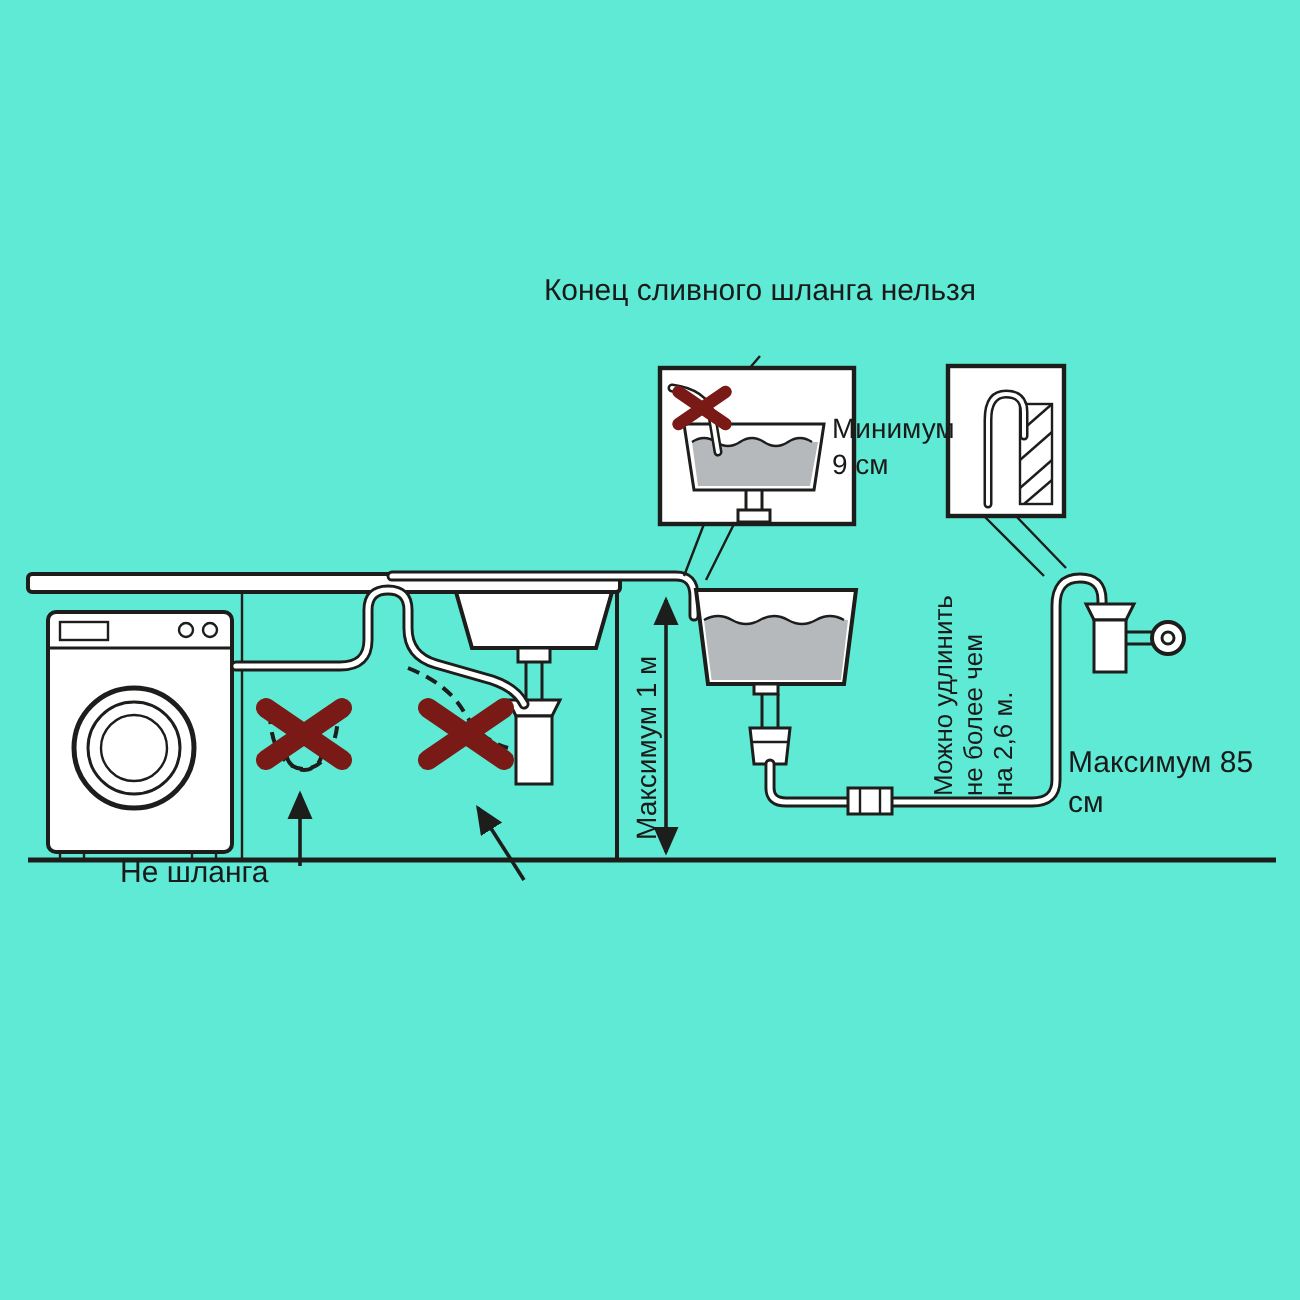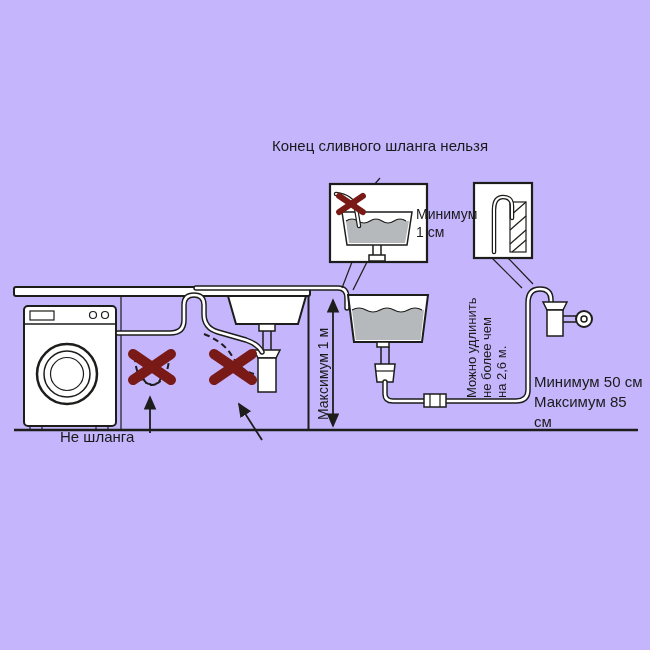--- a/index.html
+++ b/index.html
@@ -1,17 +1,17 @@
 <!DOCTYPE html>
 <html><head>
 <meta charset="utf-8">
 <style>
   html,body { margin:0; padding:0; background:#fff; }
   .canvas {
-    position:relative; width:650px; height:650px; background:#c4b5fd;
+    position:relative; width:650px; height:650px; background:#5eead4;
     font-family:"Liberation Sans", sans-serif; color:#1a1a1a; overflow:hidden;
   }
   .canvas svg { position:absolute; left:0; top:0; }
   .label { position:absolute; font-size:15px; line-height:1.3; color:#1a1a1a; }
   .center { text-align:center; }
   .vtext { transform:rotate(-90deg); transform-origin:0 0; white-space:nowrap; }
   .small { font-size:13px; line-height:15px; }
   .mid  { font-size:14px; }
   
   .s12  { stroke:#1d1d1b; stroke-width:1.2; fill:none; }
@@ -167,32 +167,31 @@
     <line x1="150" y1="433" x2="150" y2="397" class="arrowline" marker-end="url(#ah)"></line>
     <line x1="262" y1="440" x2="239" y2="404" class="arrowline" marker-end="url(#ah)"></line>
   </svg>
 
   <div class="label center" style="left:268px; top:136px; width:224px;">
     <div>Конец сливного шланга нельзя</div>
   </div>
 
   <div class="label mid" style="left:416px; top:205px; width:70px;">
     <div>Минимум</div>
-    <div>1 см</div>
+    <div>9 см</div>
   </div>
 
   <div class="label mid vtext" style="left:314px; top:420px;">Максимум 1 м</div>
 
   <div class="label small vtext" style="left:464px; top:398px;">
     <div>Можно удлинить</div>
     <div>не более чем</div>
     <div>на 2,6 м.</div>
   </div>
 
   <div class="label" style="left:534px; top:372px; width:112px; line-height:20px;">
-    <div>Минимум 50 см</div>
     <div>Максимум 85 см</div>
   </div>
 
   <div class="label" style="left:60px; top:427px;">Не шланга</div>
 
 
 </div>
 
 </body></html>

